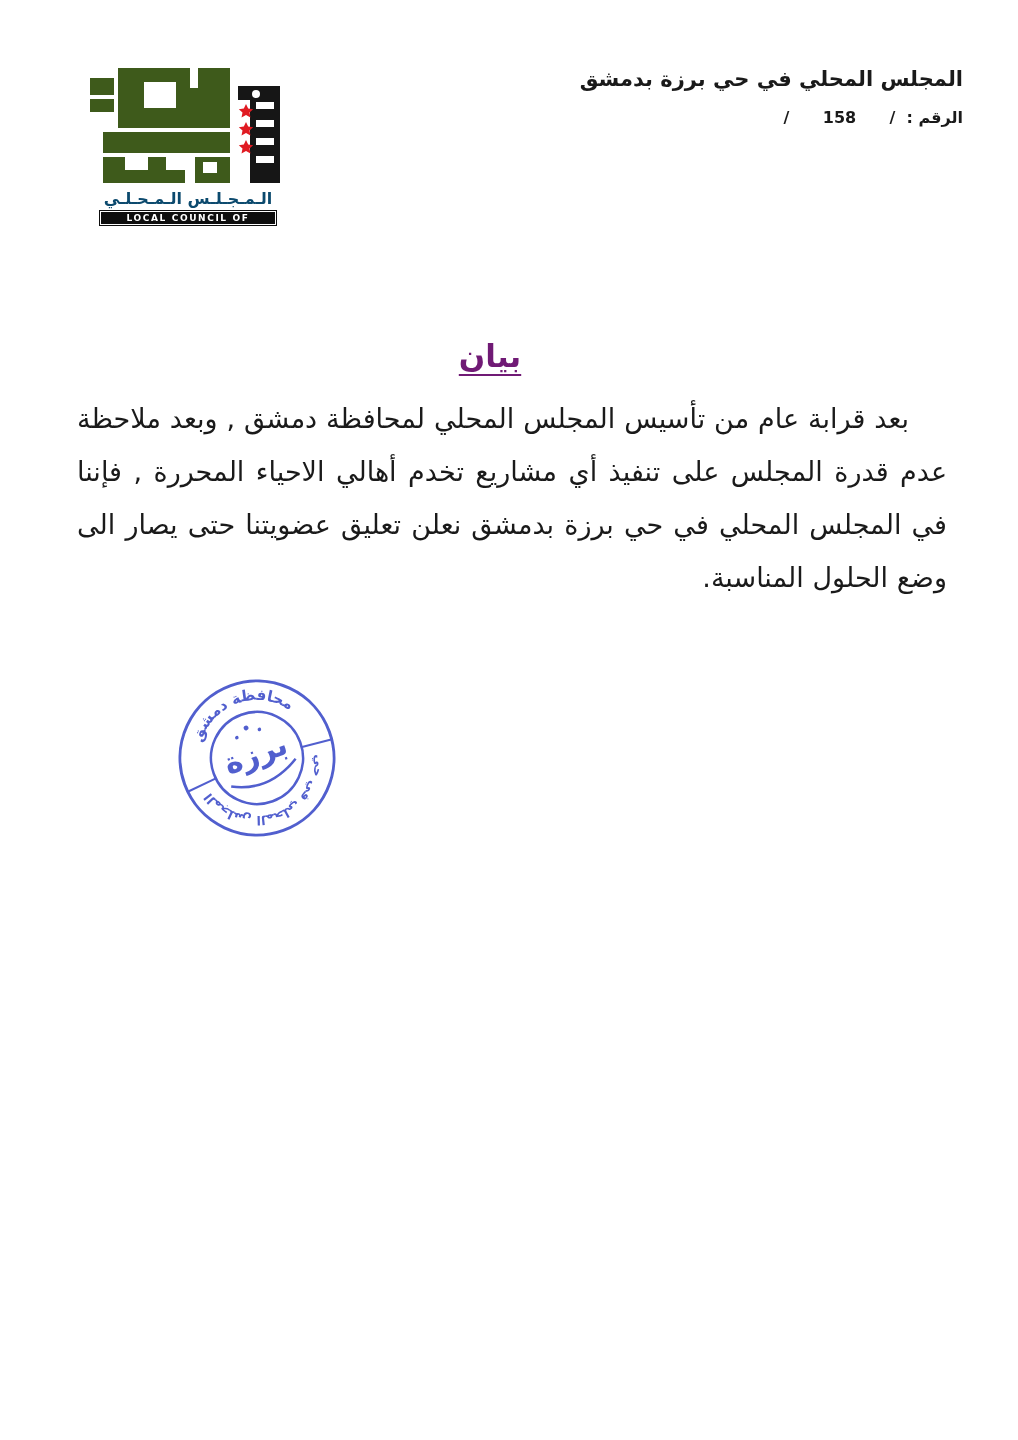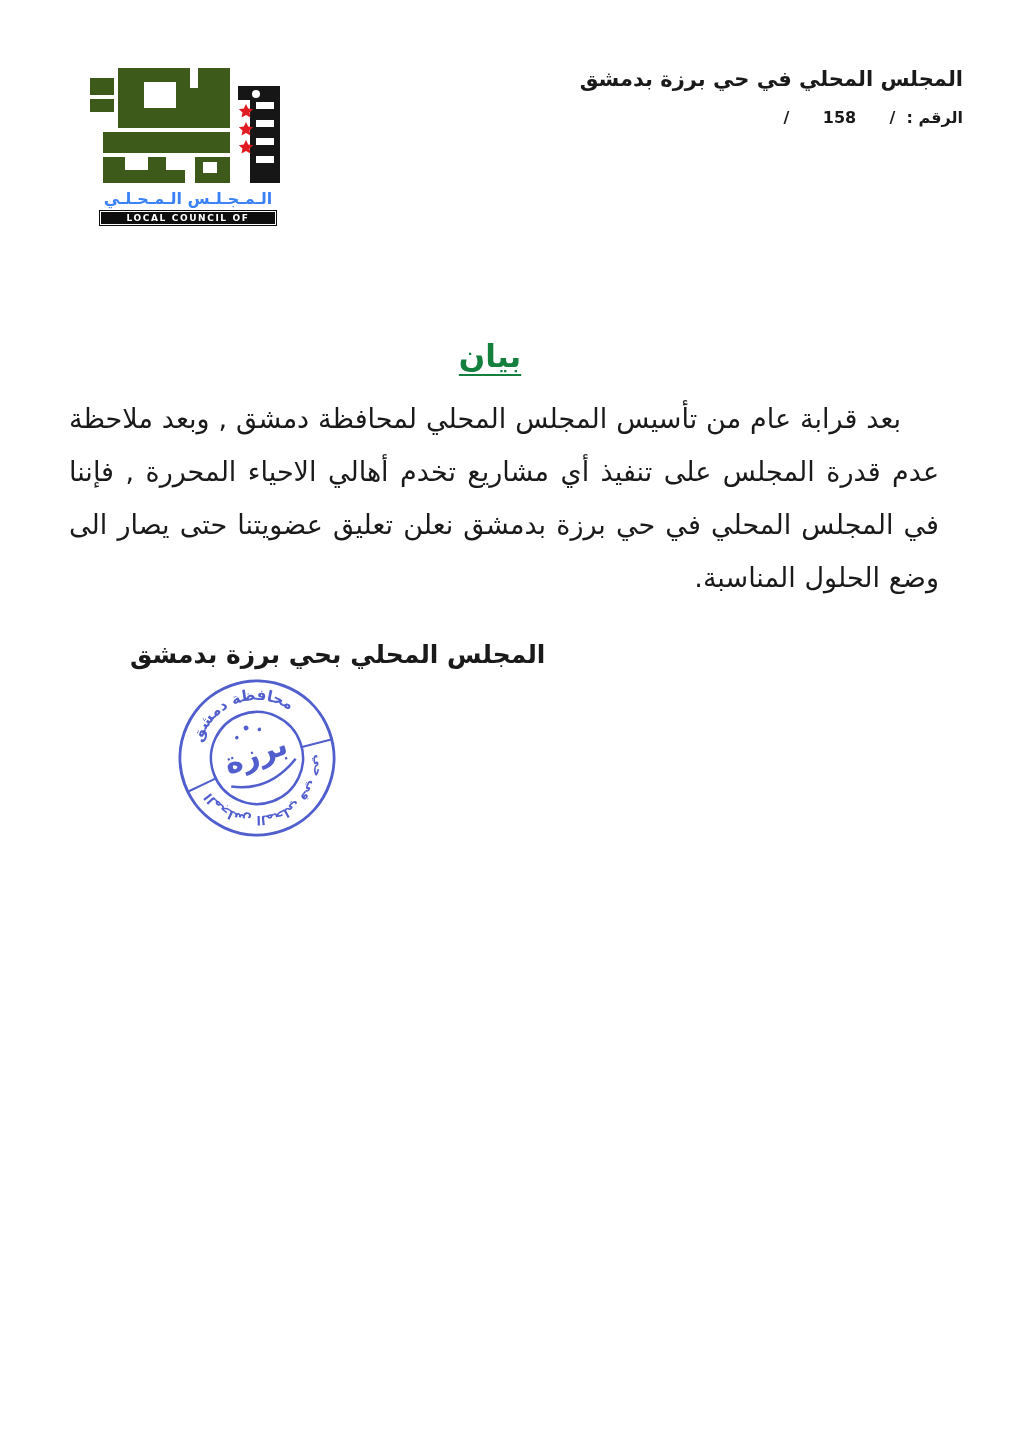--- a/index.html
+++ b/index.html
@@ -11,48 +11,48 @@
     font-family:"DejaVu Sans", sans-serif;
     color:#1a1a1a;
     overflow:hidden;
   }
   
   .logo{position:absolute;left:88px;top:58px;width:200px;}
   .logo svg{display:block;}
   .logo-ar{
     width:186px;margin:3px 0 2px 7px;
     text-align:center;
-    color:#3b82f6;font-weight:bold;font-size:16px;
+    color:#0c4a6e;font-weight:bold;font-size:16px;
     letter-spacing:1px;direction:rtl;
     white-space:nowrap;
   }
   .logo-en{
     width:178px;margin-left:11px;height:16px;line-height:16px;
     background:#0d0d0d;color:#ffffff;text-align:center;
     font-size:9px;font-weight:bold;letter-spacing:1.6px;
     box-shadow:inset 0 0 0 1px #0d0d0d, inset 0 0 0 2px #ffffff;
   }
   
   .hdr{position:absolute;right:55px;top:55px;text-align:right;direction:rtl;margin-top:12px;}
   .hdr-line{white-space:pre-wrap;font-weight:bold;}
   .hdr-org{font-size:21px;margin-bottom:17px;}
   .hdr-date{font-size:19px;margin-bottom:24px;}
   .hdr-num{font-size:16px;}
   
   .title{
     position:absolute;left:85px;top:338px;width:810px;
     text-align:center;direction:rtl;
-    color:#15803d;font-size:31px;font-weight:bold;
+    color:#701a75;font-size:31px;font-weight:bold;
     text-decoration:underline;
     text-underline-offset:7px;
     text-decoration-thickness:2px;
   }
   
   .bodytext{
-    position:absolute;left:69px;top:392px;width:870px;
+    position:absolute;left:77px;top:392px;width:870px;
     direction:rtl;text-align:justify;
     font-size:27px;line-height:53px;
     text-indent:38px;
     margin:0;
   }
   
   .sig{
     position:absolute;left:130px;top:640px;
     direction:rtl;font-size:25px;font-weight:bold;
     white-space:nowrap;
@@ -114,21 +114,20 @@
 
   <div class="hdr">
     <div class="hdr-line hdr-org">المجلس المحلي في حي برزة بدمشق</div>
     <div class="hdr-line hdr-num">الرقم :  /      158      /</div>
   </div>
 
   <div class="title">بيان</div>
 
   <p class="bodytext">بعد قرابة عام من تأسيس المجلس المحلي لمحافظة دمشق , وبعد ملاحظة عدم قدرة المجلس على تنفيذ أي مشاريع تخدم أهالي الاحياء المحررة , فإننا في المجلس المحلي في حي برزة بدمشق نعلن تعليق عضويتنا حتى يصار الى وضع الحلول المناسبة.</p>
 
-  <div class="sig">المجلس المحلي بحي برزة بدمشق</div>
 
   <svg class="stamp" width="168" height="168" viewBox="0 0 168 168">
     <g stroke="#3a49c8" fill="none" stroke-width="3">
       <circle cx="84" cy="84" r="77"></circle>
       <circle cx="84" cy="84" r="46" stroke-width="2.5"></circle>
     </g>
 
     <g stroke="#3a49c8" stroke-width="2">
       <line x1="8" y1="92" x2="39" y2="89"></line>
       <line x1="129" y1="89" x2="160" y2="92"></line>

